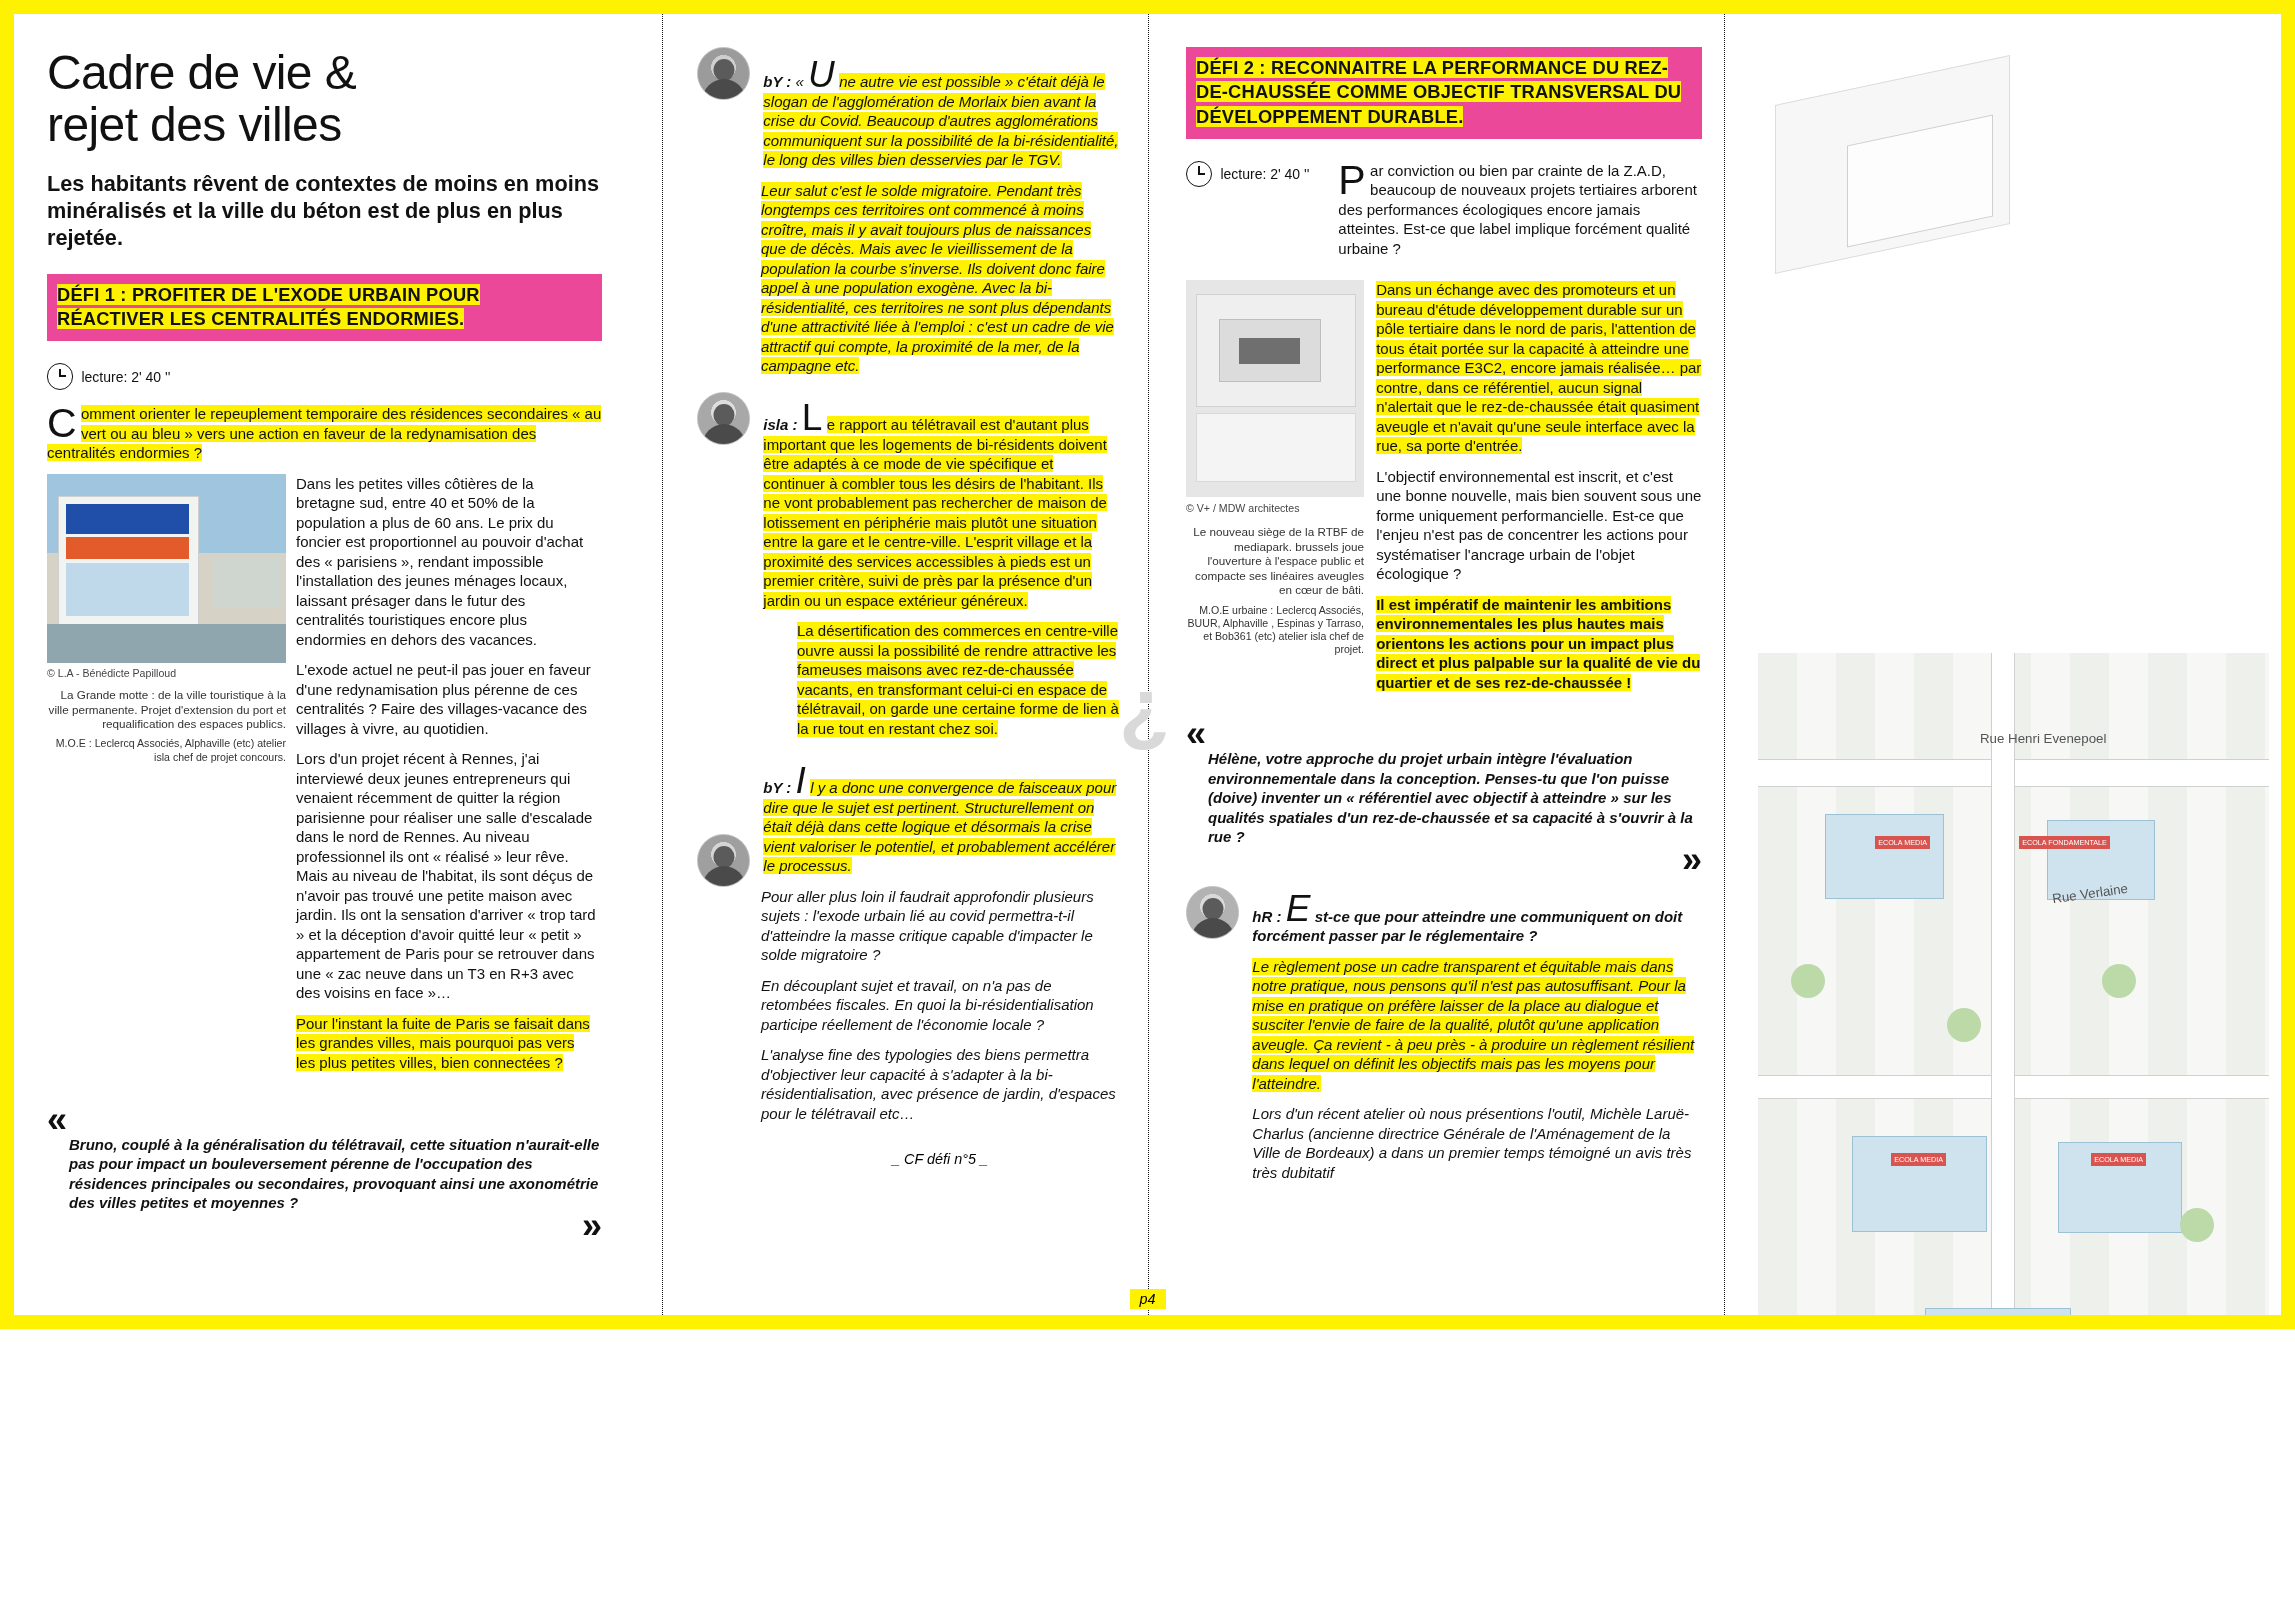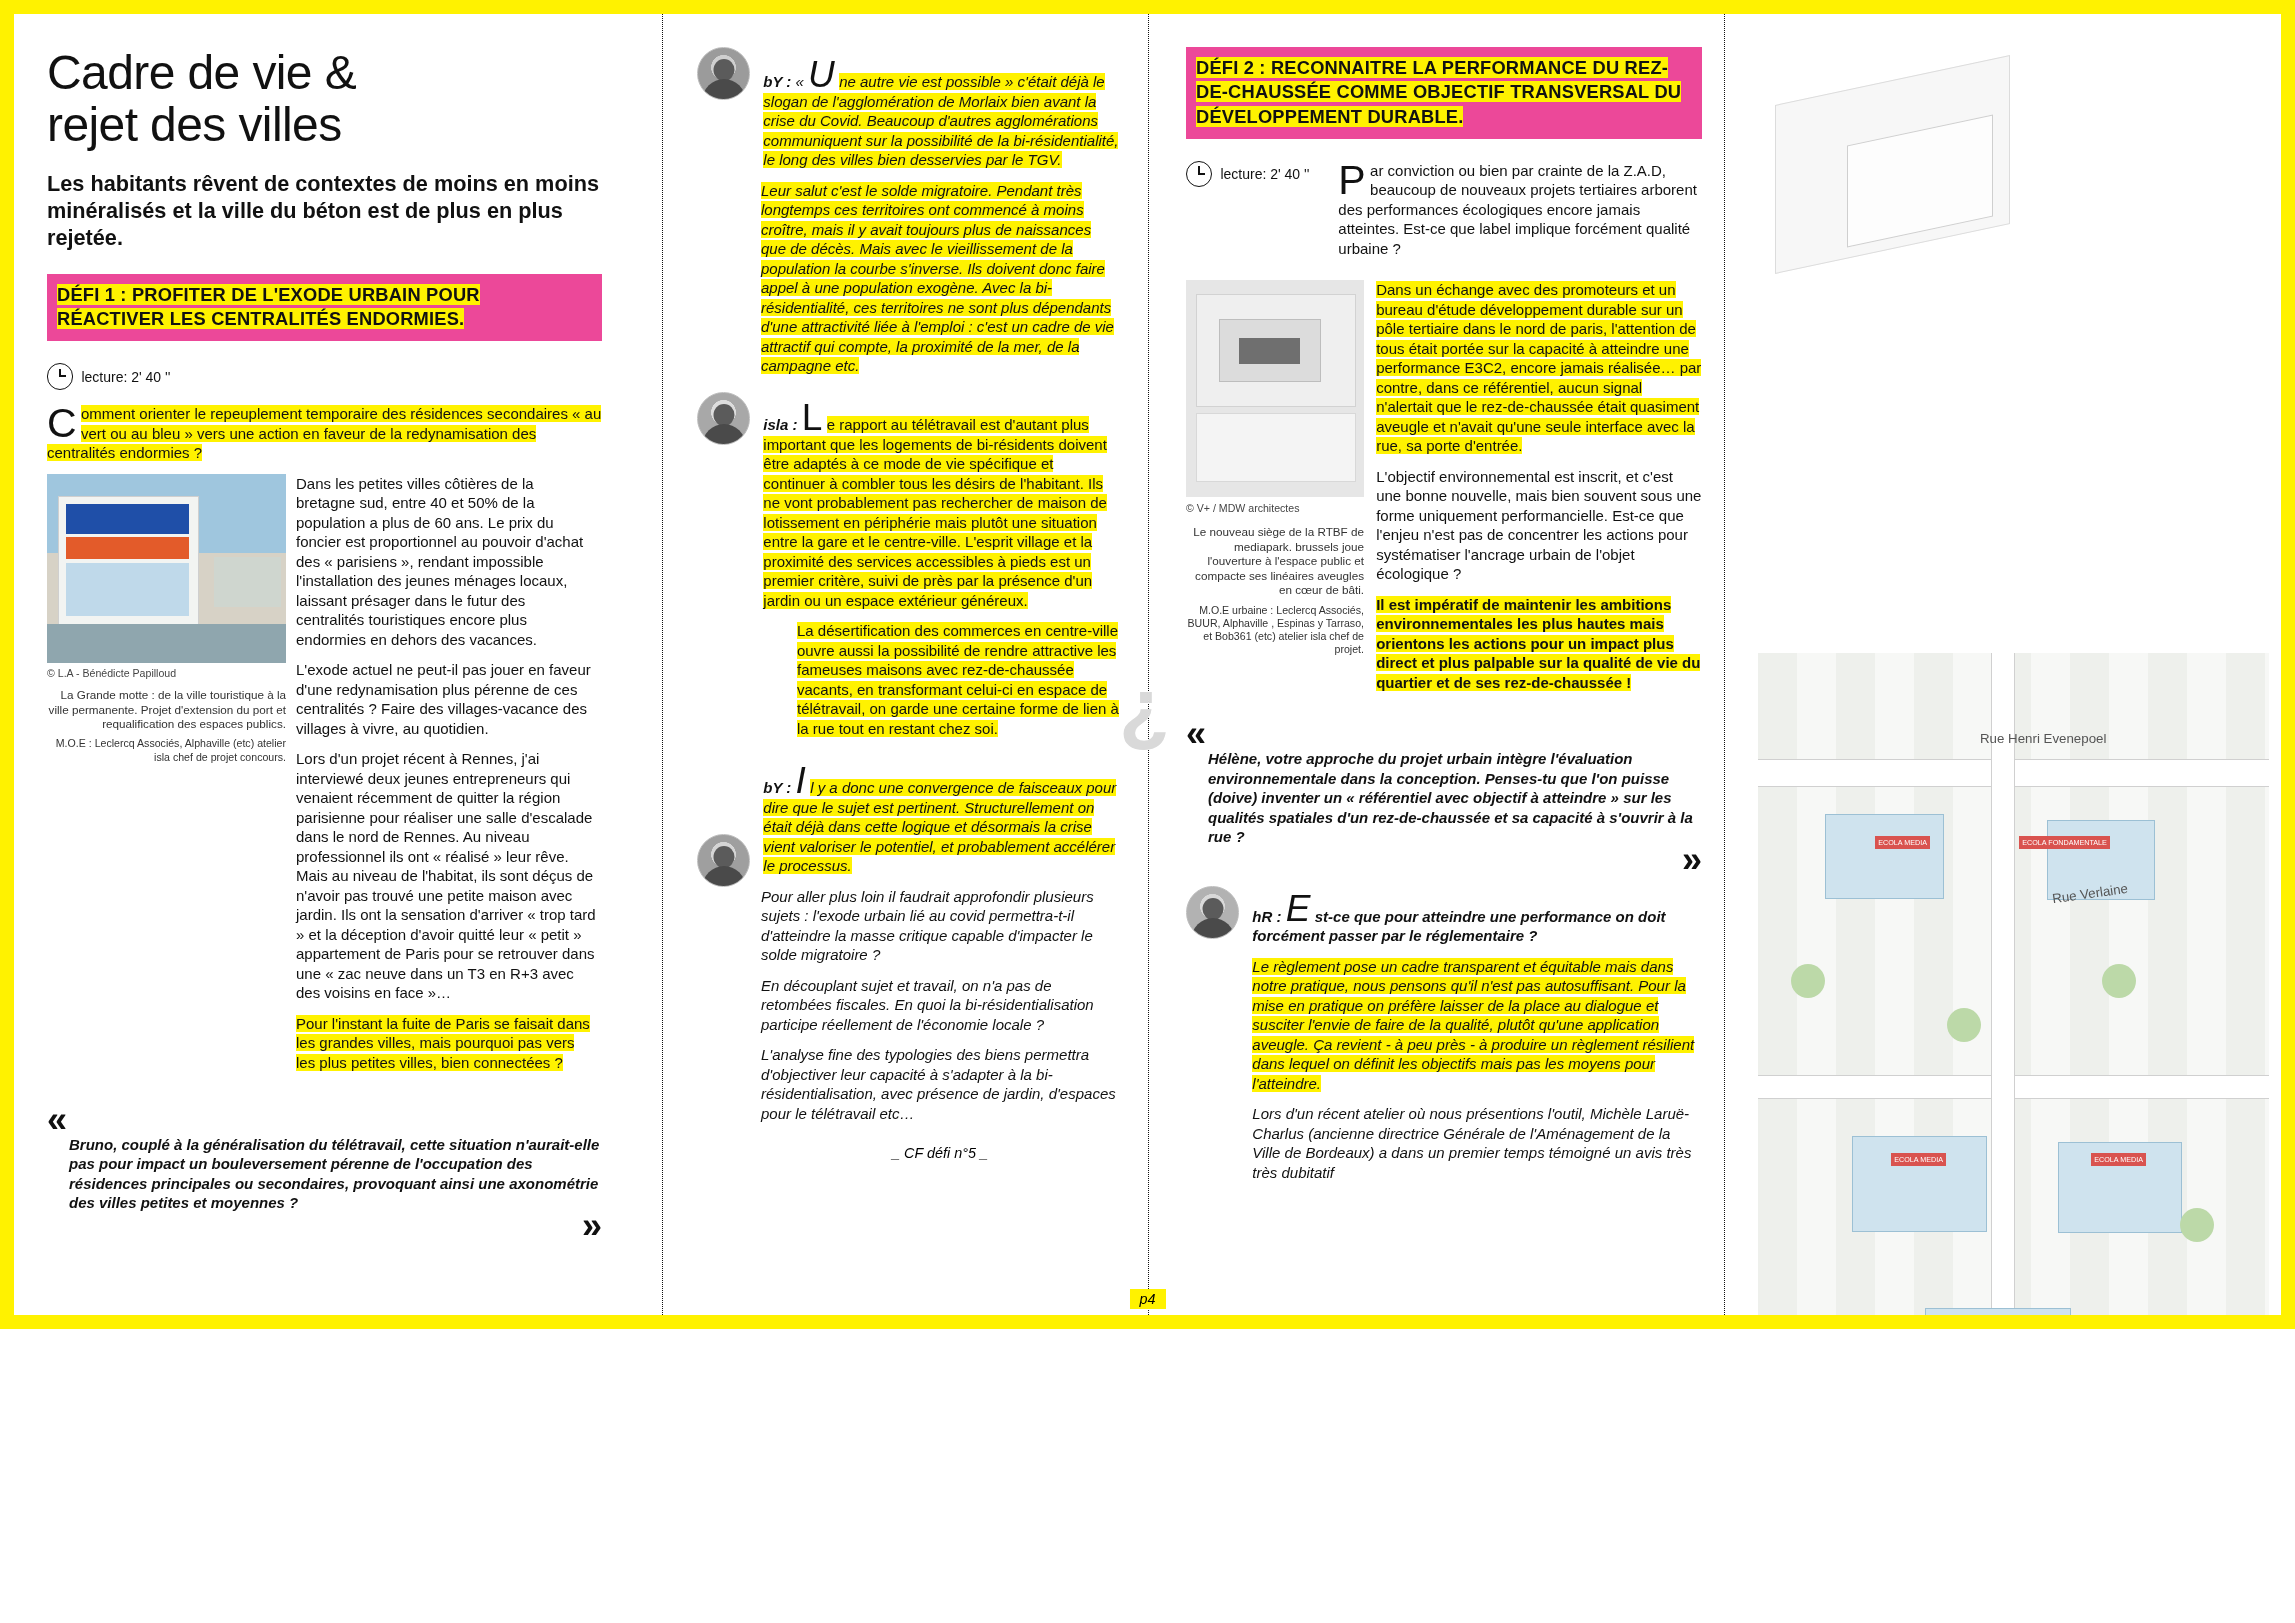--- a/index.html
+++ b/index.html
@@ -182,21 +182,21 @@
     <div style="margin-left:64px;">
       <p class="body it">
         <span>Pour aller plus loin il faudrait approfondir plusieurs sujets : l'exode urbain lié au covid permettra-t-il d'atteindre la masse critique capable d'impacter le solde migratoire ?</span>
       </p>
       <p class="body it">
         <span>En découplant sujet et travail, on n'a pas de retombées fiscales. En quoi la bi-résidentialisation participe réellement de l'économie locale ?</span>
       </p>
       <p class="body it">
         <span>L'analyse fine des typologies des biens permettra d'objectiver leur capacité à s'adapter à la bi-résidentialisation, avec présence de jardin, d'espaces pour le télétravail etc…</span>
       </p>
-      <div class="endnote" style="margin-top:22px;">_ CF défi n°5 _</div>
+      <div class="endnote" style="margin-top:28px;">_ CF défi n°5 _</div>
     </div>
   </div>
 
   <div class="col" style="left:1172px;top:33px;width:516px;">
     <div class="defi">
       <span class="hl">DÉFI 2 : RECONNAITRE LA PERFORMANCE DU REZ-DE-CHAUSSÉE COMME OBJECTIF TRANSVERSAL DU DÉVELOPPEMENT DURABLE.</span>
     </div>
 
     <div style="display:flex;gap:13.3px;align-items:flex-start;margin-top:22px;">
       <div style="width:139px;">
@@ -245,21 +245,21 @@
     </div>
 
     <div style="display:flex;gap:13.3px;align-items:flex-start;margin-top:16.7px;">
       <div class="avatar a4">
             <span class="head"></span>
             <span class="shoulders"></span>
           </div>
       <div style="flex:1;">
         <p class="body it" style="margin-top:9px;font-weight:bold;">
           <span class="speaker">hR :</span>
-          <span class="dropcap" style="float:none;font-size:37px;">E</span><span>st-ce que pour atteindre une performance on doit forcément passer par le réglementaire ?</span>
+          <span class="dropcap" style="float:none;font-size:37px;">E</span><span>st-ce que pour atteindre une communiquent on doit forcément passer par le réglementaire ?</span>
         </p>
         <p class="body it">
           <span class="hl">Le règlement pose un cadre transparent et équitable mais dans notre pratique, nous pensons qu'il n'est pas autosuffisant. Pour la mise en pratique on préfère laisser de la place au dialogue et susciter l'envie de faire de la qualité, plutôt qu'une application aveugle. Ça revient - à peu près - à produire un règlement résilient dans lequel on définit les objectifs mais pas les moyens pour l'atteindre.</span>
         </p>
         <p class="body it">
           <span>Lors d'un récent atelier où nous présentions l'outil, Michèle Laruë-Charlus (ancienne directrice Générale de l'Aménagement de la Ville de Bordeaux) a dans un premier temps témoigné un avis très très dubitatif</span>
         </p>
       </div>
     </div>
   </div>

